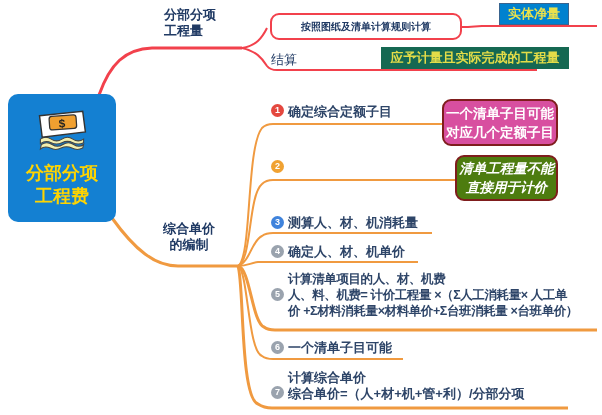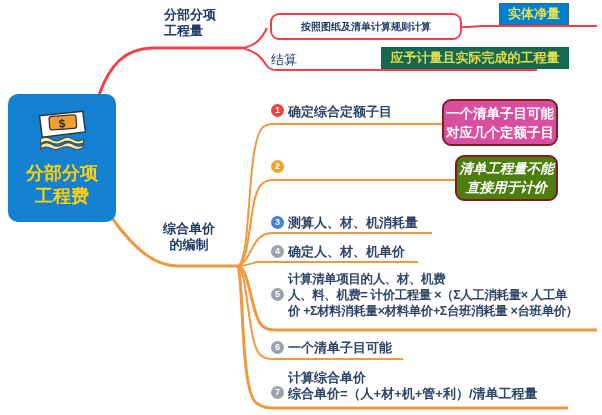--- a/index.html
+++ b/index.html
@@ -145,19 +145,19 @@
 人、料、机费= 计价工程量 ×（Σ人工消耗量× 人工单
 价 +Σ材料消耗量×材料单价+Σ台班消耗量 ×台班单价）</div>
 </div>
 <div class="step" id="step-6">
   <span class="badge c-gray">6</span>
   <div class="txt pre">一个清单子目可能</div>
 </div>
 <div class="step" id="step-7">
   <span class="badge c-gray">7</span>
   <div class="txt pre">计算综合单价
-综合单价=（人+材+机+管+利）/清单工程量</div>
+综合单价=（人+材+机+管+利）/分部分项</div>
 </div>
 
 <div class="node note-box pre" id="note-pink">一个清单子目可能
 对应几个定额子目</div>
 <div class="node note-box pre" id="note-purple">清单工程量不能
 直接用于计价</div>
 
 </body></html>

